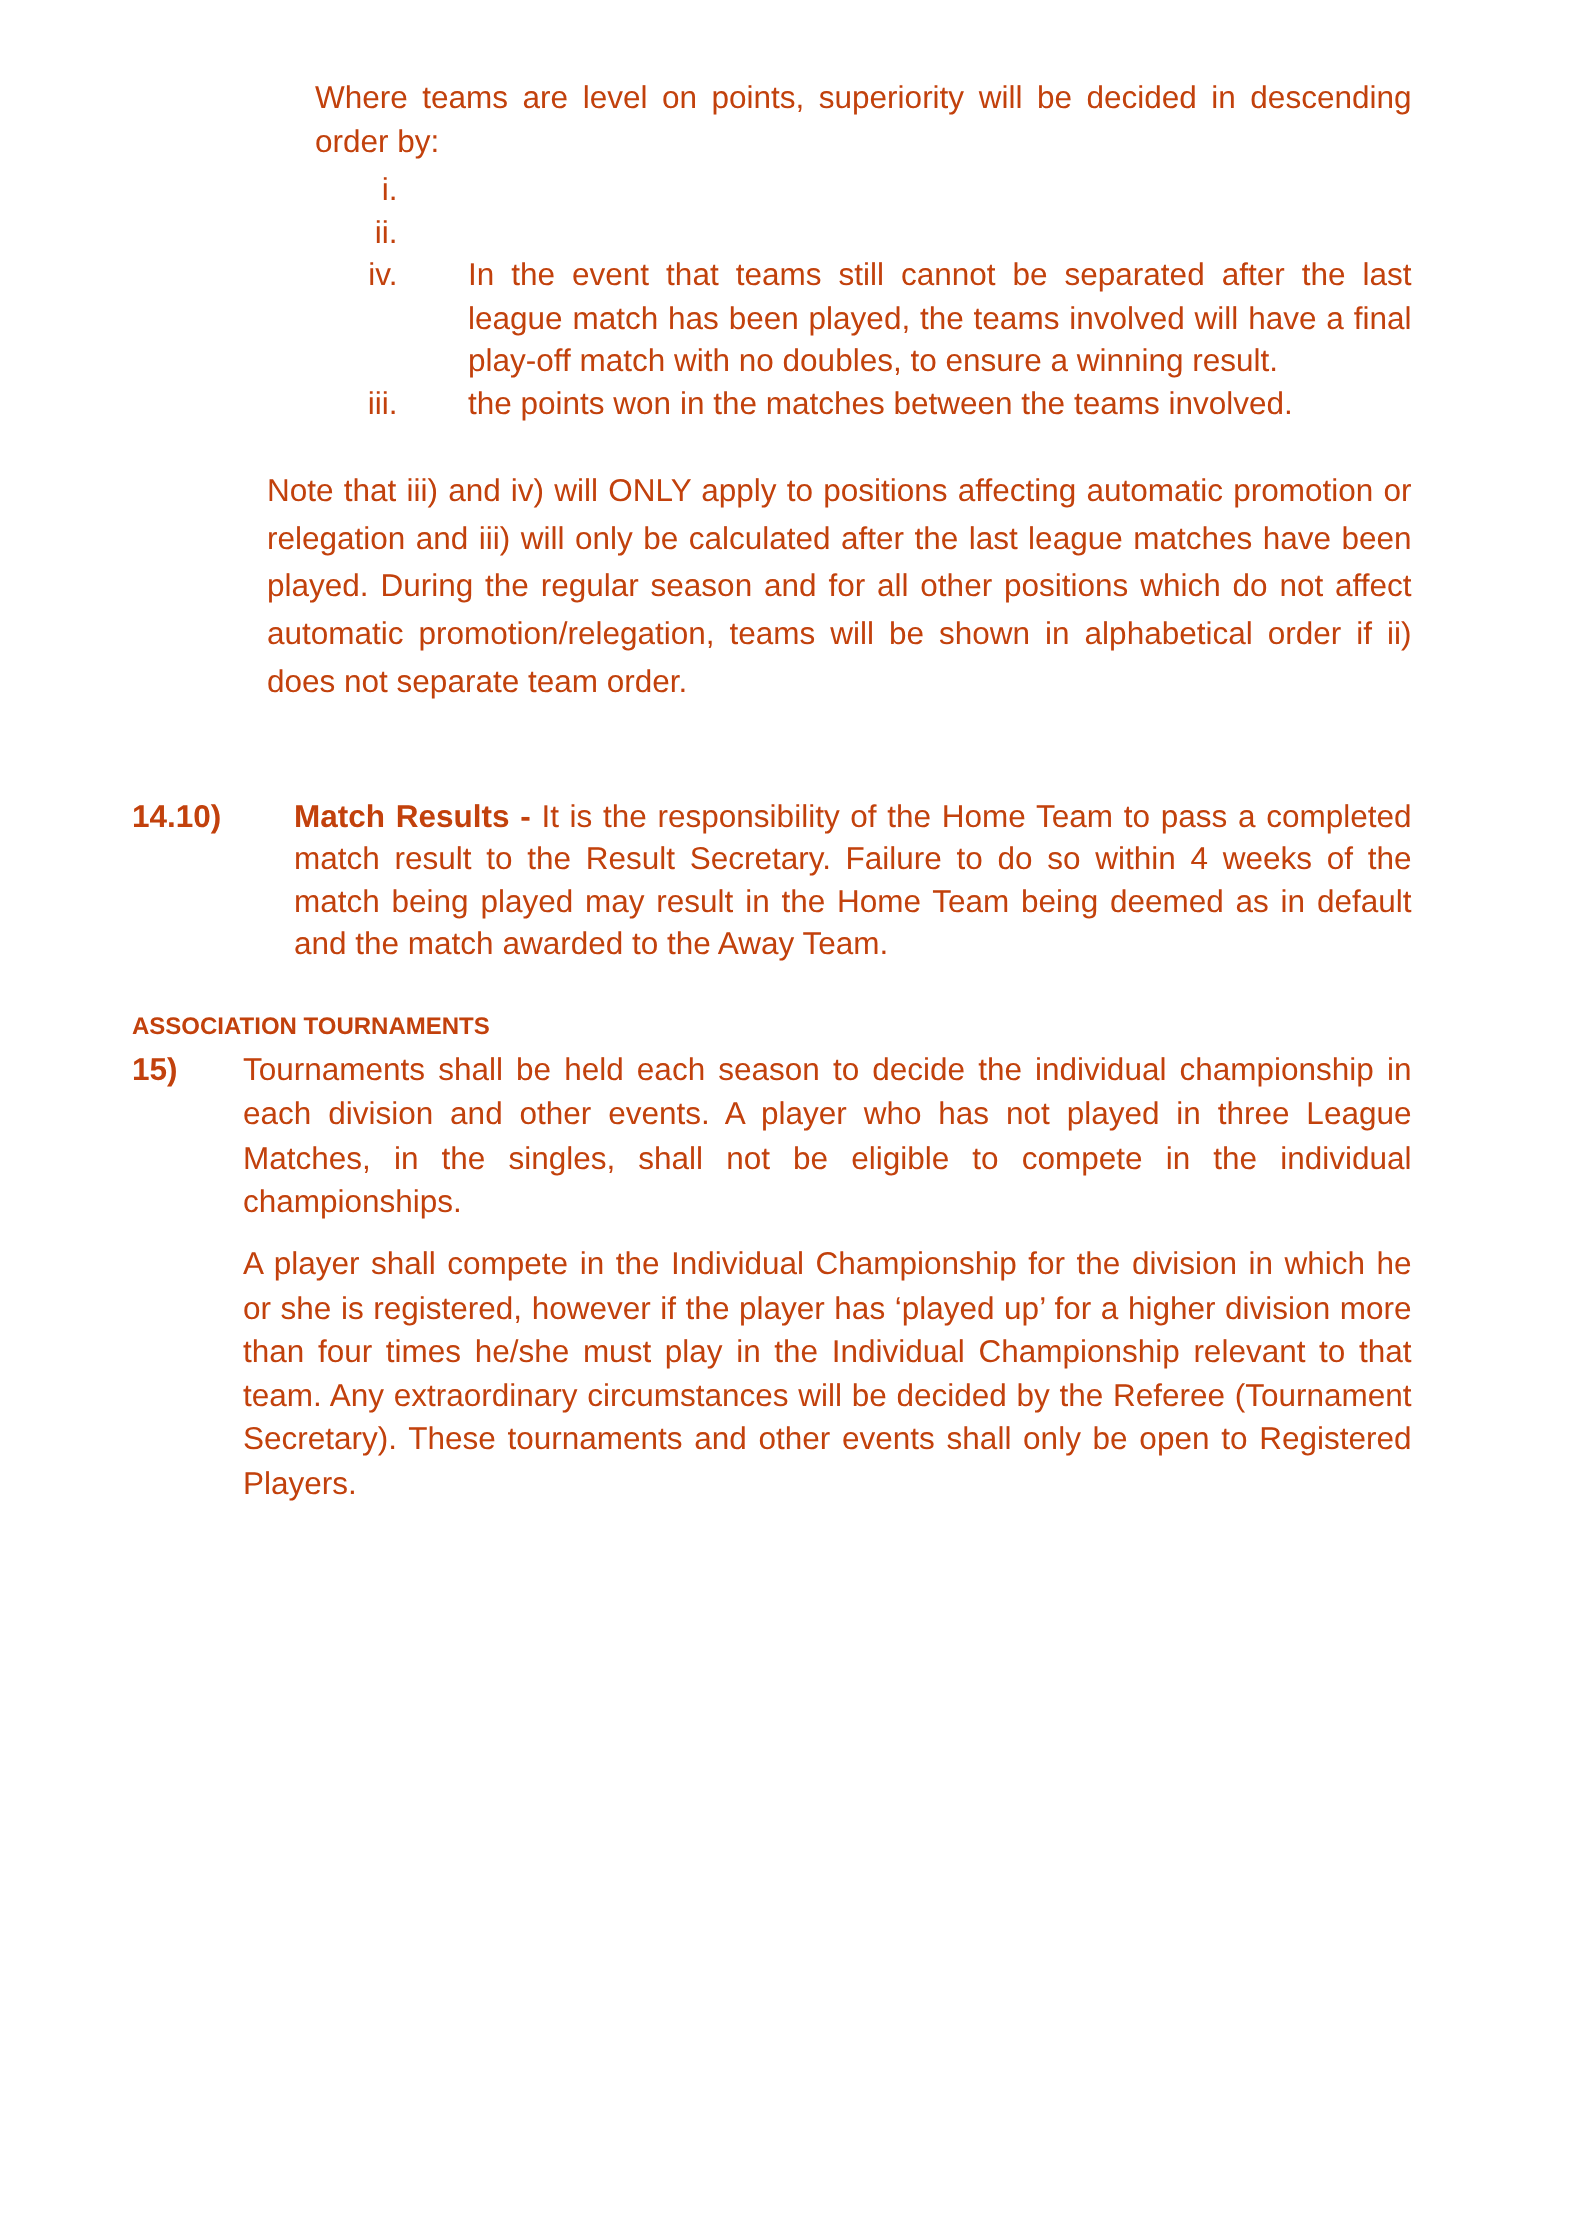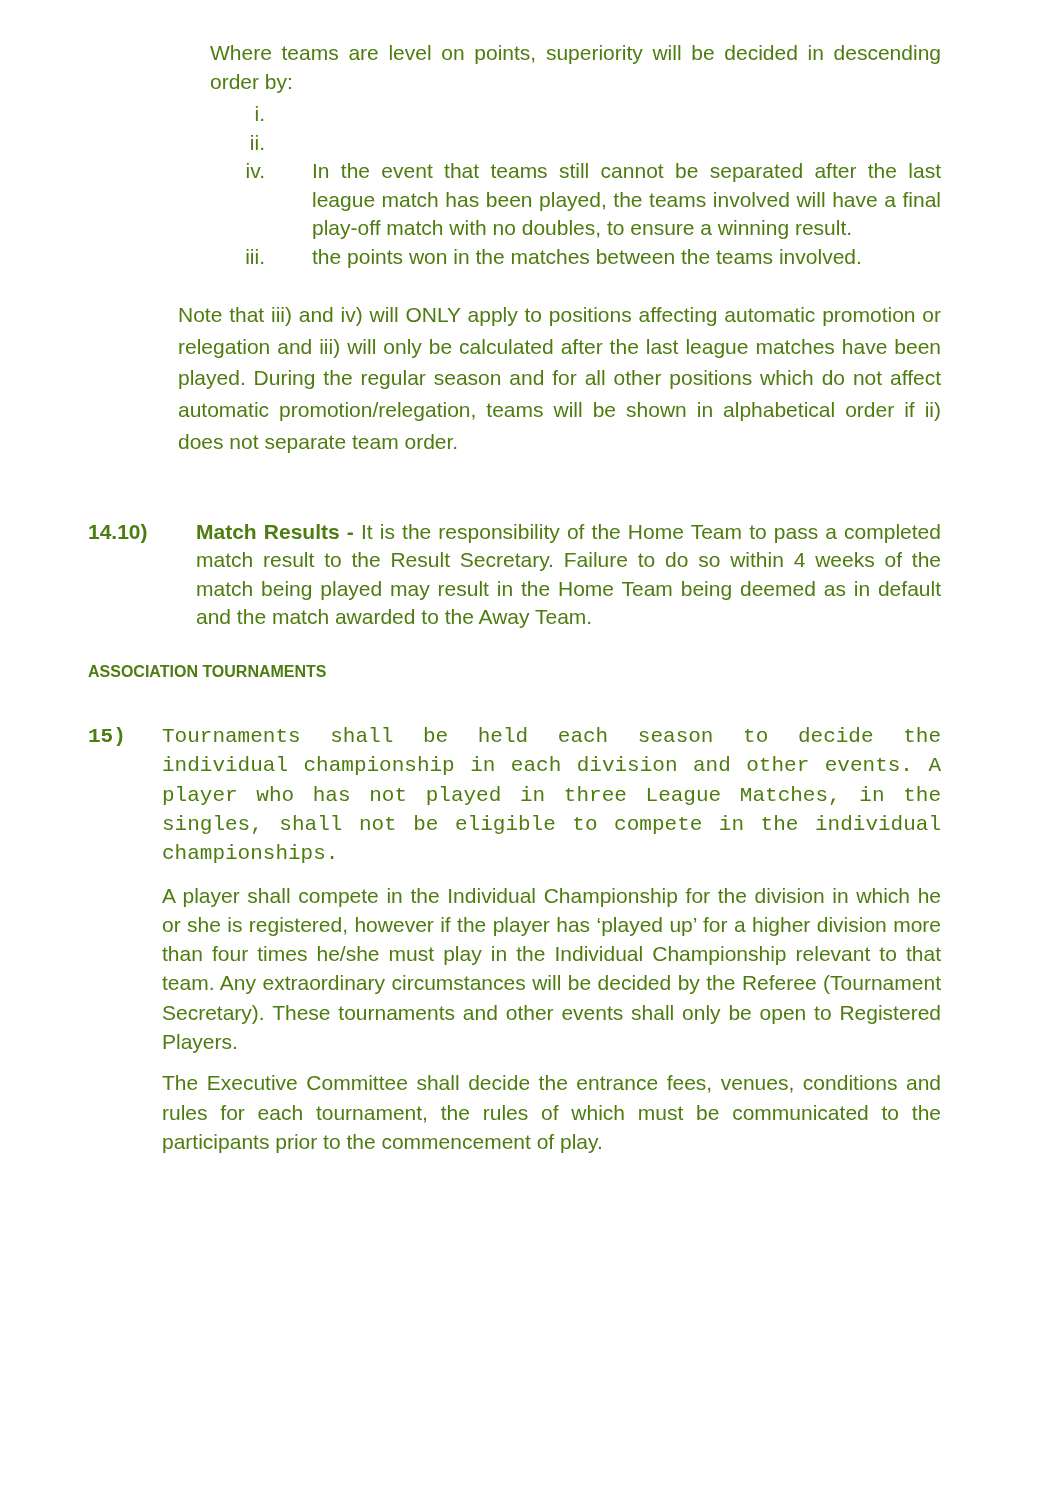--- a/index.html
+++ b/index.html
@@ -1,25 +1,25 @@
 <!DOCTYPE html>
 <html><head>
 <meta charset="utf-8">
 <style>
   html,body{margin:0;padding:0;background:#ffffff;}
   .page{
     position:relative;
     width:1048px;
     height:1488px;
     background:#ffffff;
-    color:#4d7c0f;
+    color:#c2410c;
     font-family:"Liberation Sans", sans-serif;
     font-size:21px;
     box-sizing:border-box;
-    padding-top:39px;
+    padding-top:52px;
     overflow:hidden;
   }
   .para{margin:0;text-align:justify;}
   .intro{
     margin:0 107px 0 210px;
     line-height:28.5px;
   }
   .criteria{margin-top:4px;}
   .list-row{
     display:flex;
@@ -57,23 +57,21 @@
     text-align:justify;
   }
   .rule-title{font-weight:bold;}
   .section-heading{
     margin:26px 107px 0 88px;
     font-weight:bold;
     font-size:16px;
     line-height:28.5px;
   }
   .rule-15{
-    margin-top:36px;
     line-height:29.3px;
-    font-family:Liberation Mono, monospace;
   }
   .rule-15 .rule-num{
     flex:0 0 74px;
     font-weight:bold;
   }
   .p15{
     margin:12px 107px 0 162px;
     line-height:29.3px;
   }
 </style>
@@ -110,15 +108,14 @@
 
   <div class="section-heading">ASSOCIATION TOURNAMENTS</div>
 
   <div class="rule-row rule-15">
     <div class="rule-num">15)</div>
     <div class="rule-body">Tournaments shall be held each season to decide the individual championship in each division and other events. A player who has not played in three League Matches, in the singles, shall not be eligible to compete in the individual championships.</div>
   </div>
 
   <p class="para p15">A player shall compete in the Individual Championship for the division in which he or she is registered, however if the player has ‘played up’ for a higher division more than four times he/she must play in the Individual Championship relevant to that team. Any extraordinary circumstances will be decided by the Referee (Tournament Secretary). These tournaments and other events shall only be open to Registered Players.</p>
 
-  <p class="para p15">The Executive Committee shall decide the entrance fees, venues, conditions and rules for each tournament, the rules of which must be communicated to the participants prior to the commencement of play.</p>
 
 </div>
 
 </body></html>

